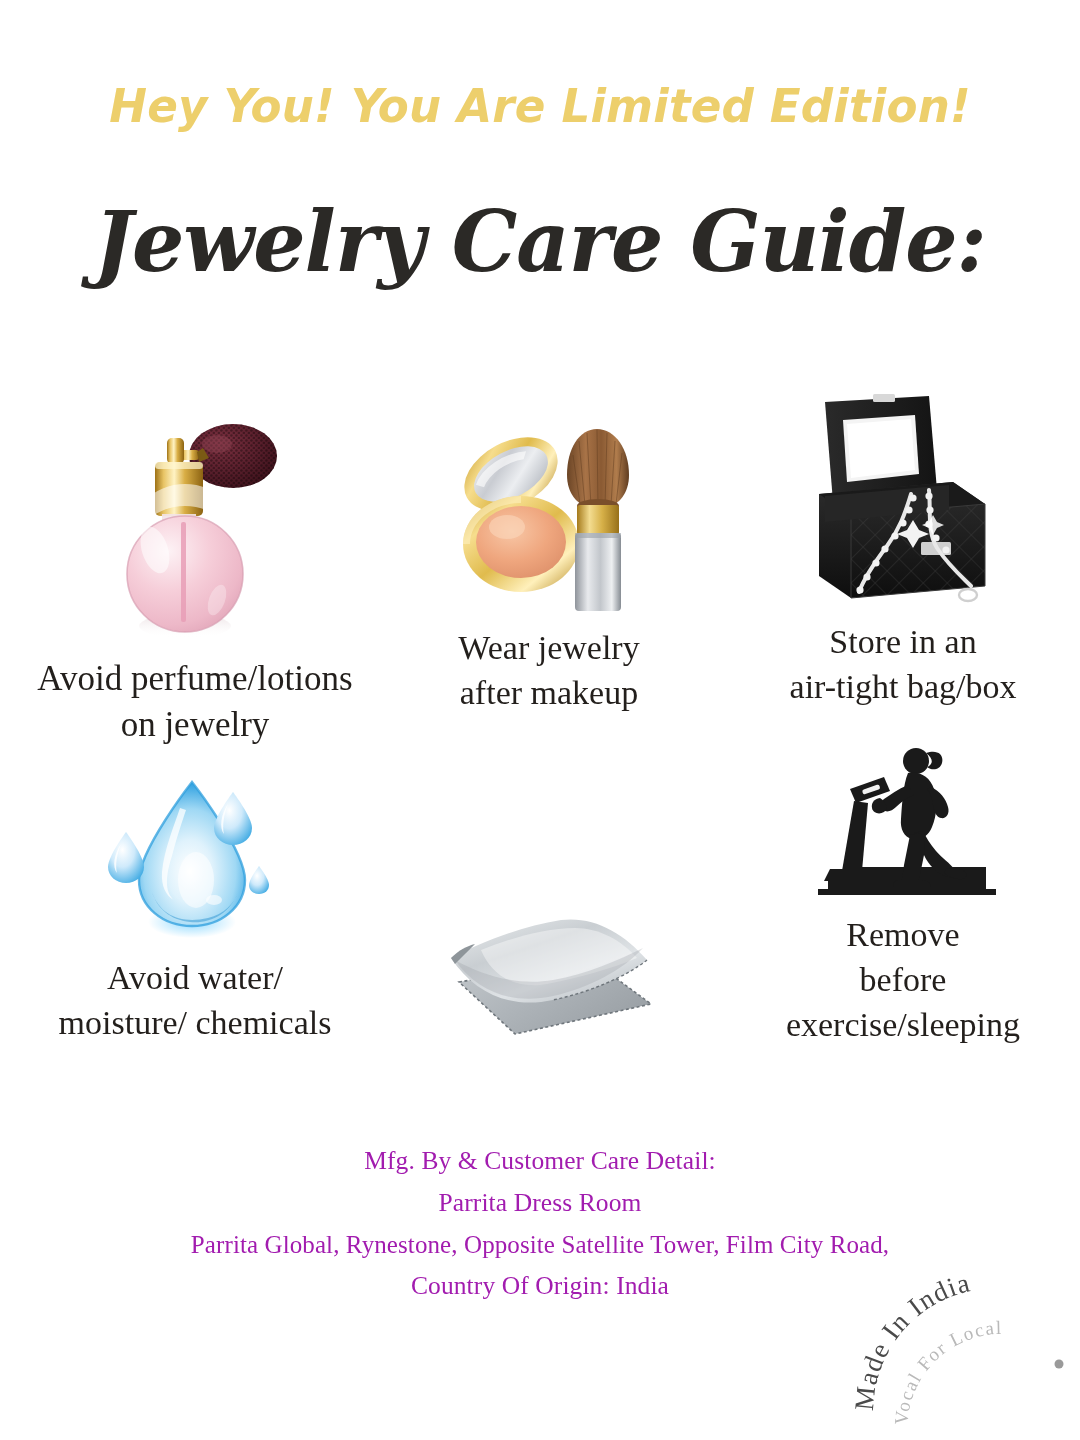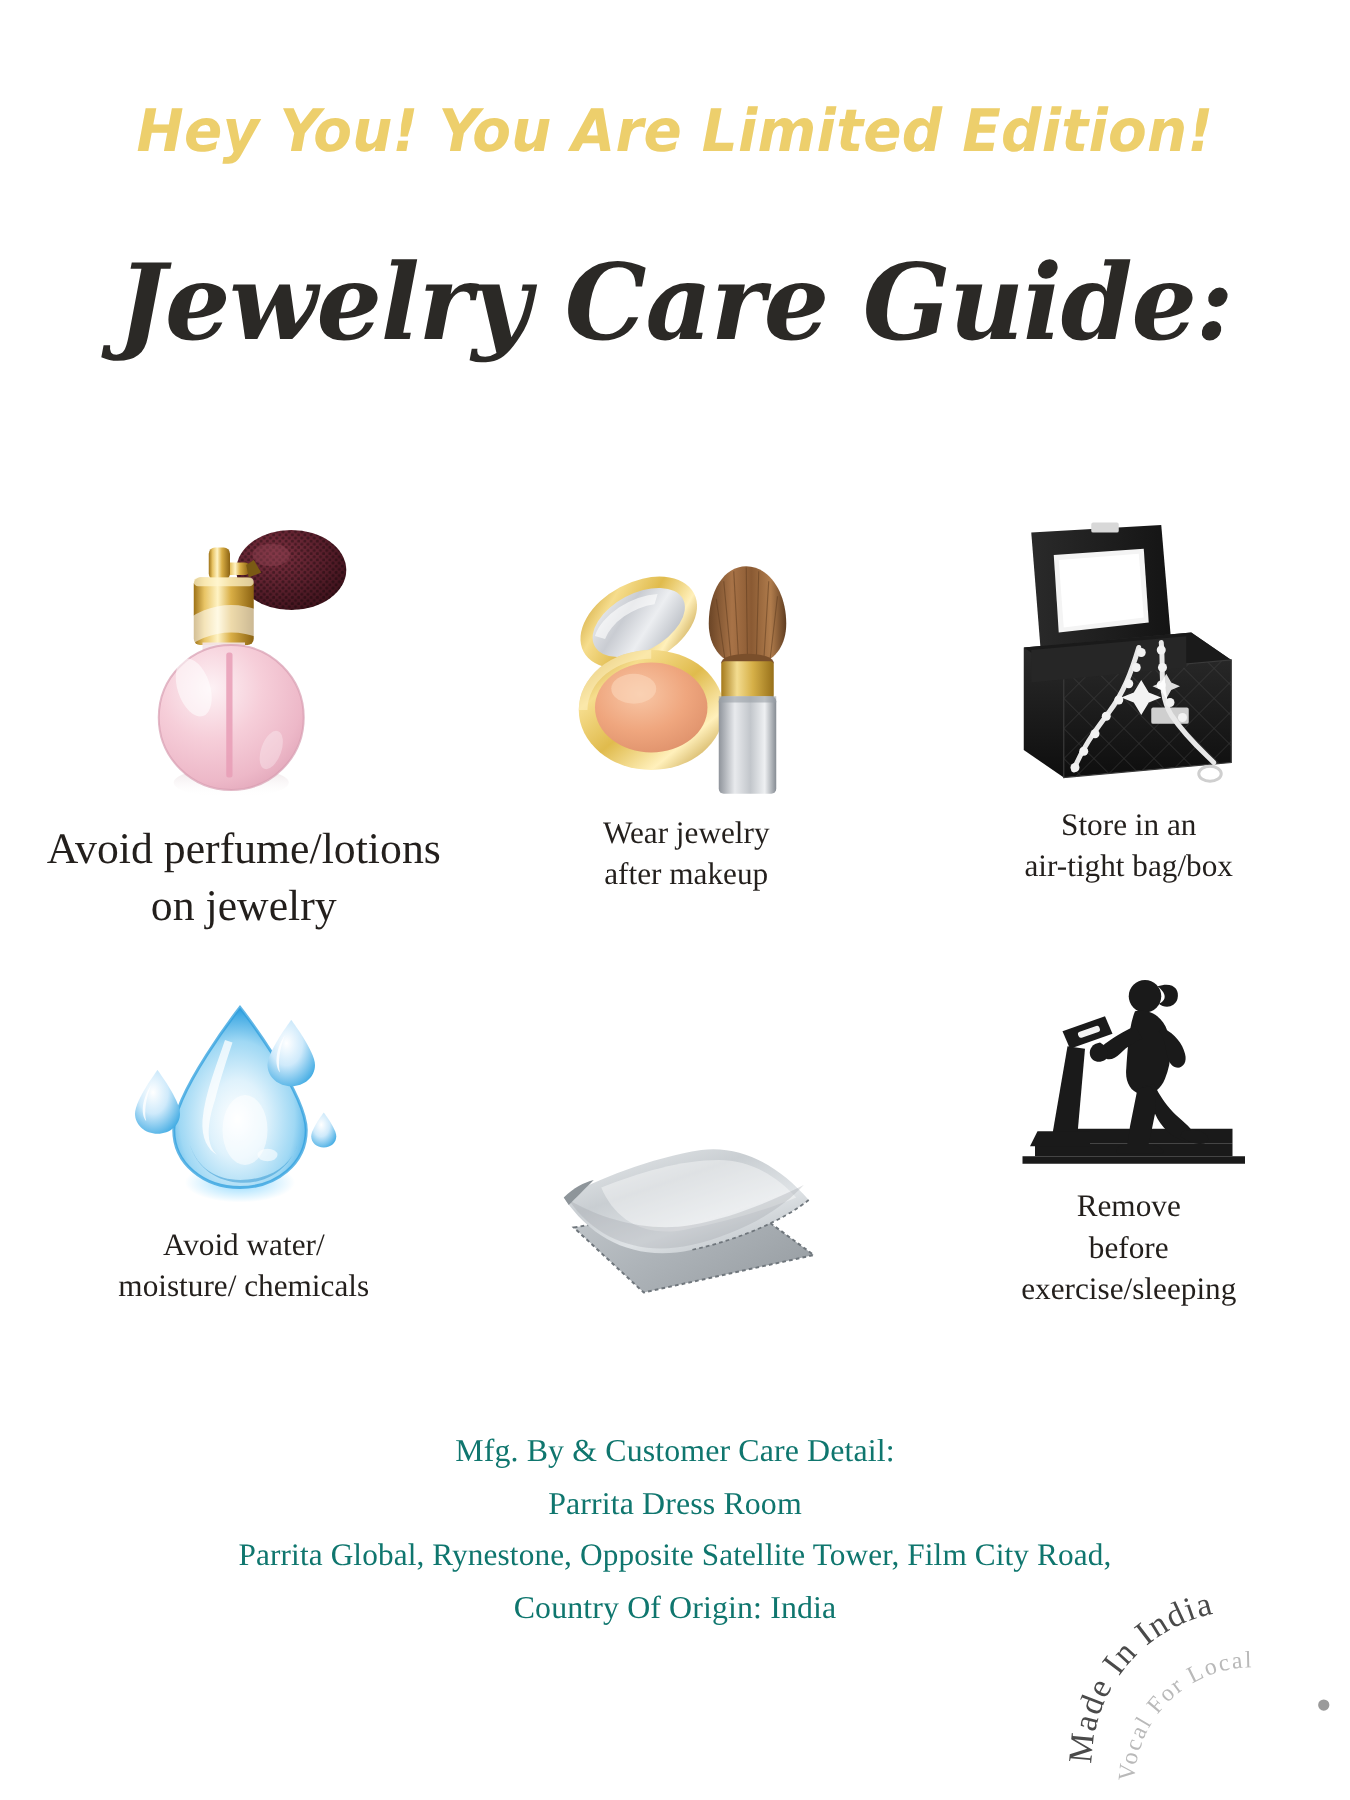--- a/index.html
+++ b/index.html
@@ -85,21 +85,21 @@
 
   .tip-art {
     flex: 1 1 auto;
     display: flex;
     align-items: flex-end;
     justify-content: center;
     width: 100%;
   }
 
   .tip-caption {
-    font-size: 25px;
+    font-size: 34px;
     line-height: 1.32;
     text-align: center;
     color: #231f1c;
     white-space: pre-line;
     padding-top: 12px;
   }
 
   .tip--perfume  .tip-caption { font-size: 35px; }
   .tip--makeup   .tip-caption { padding-bottom: 32px; }
   .tip--box      .tip-caption { padding-bottom: 38px; }
@@ -115,21 +115,21 @@
     position: absolute;
     top: 1140px;
     left: 0;
     width: 1080px;
     text-align: center;
   }
 
   .footer-line {
     font-size: 25.5px;
     line-height: 1.64;
-    color: #0f766e;
+    color: #a21caf;
     letter-spacing: 0.1px;
   }
 
   .footer-line--wide { font-size: 25px; }
 
   
   .seal {
     position: absolute;
     left: 846px;
     top: 1246px;

